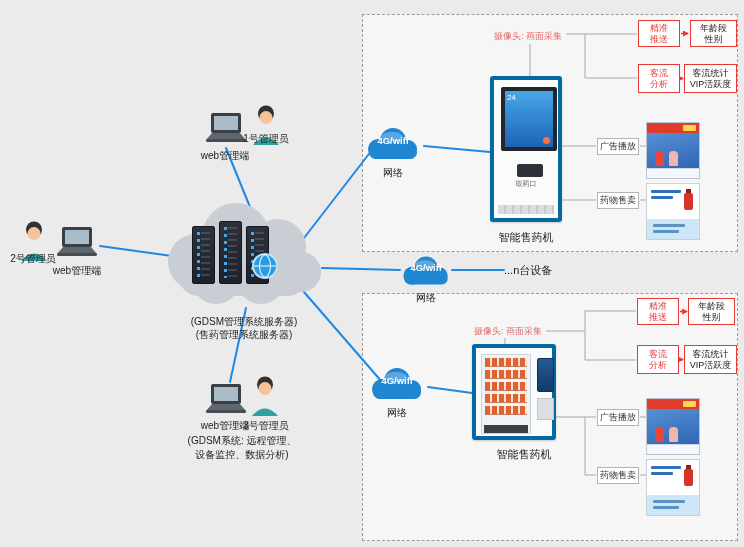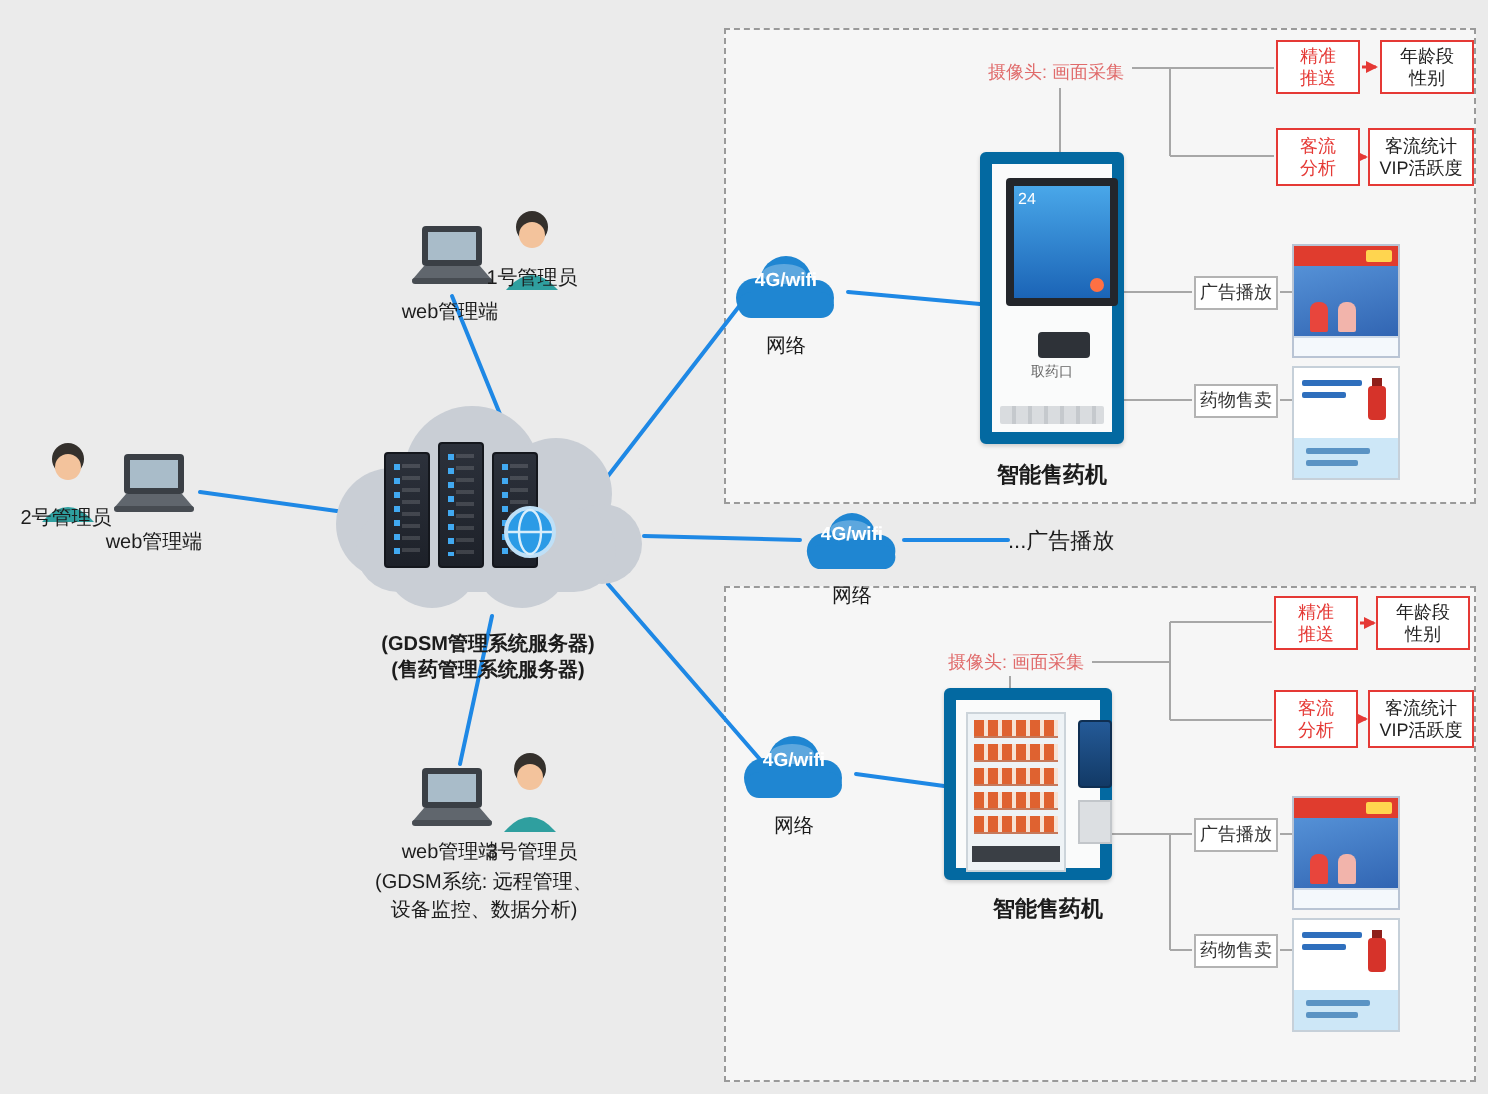--- a/index.html
+++ b/index.html
@@ -1,29 +1,29 @@
 <!DOCTYPE html>
 <html><head>
 <meta charset="utf-8">
 <style>
 *{margin:0;padding:0;box-sizing:border-box}
 body{font-family:"Liberation Sans","DejaVu Sans",sans-serif;background:#ebebeb;overflow:hidden}
 #stage{position:relative;width:744px;height:547px;background:#ebebeb;overflow:hidden}
 .abs{position:absolute}
 .lbl{font-size:10px;color:#1c1c1c;white-space:nowrap}
 .center{text-align:center}
-.bold{font-weight:700}
+.bold{font-weight:400}
 .groupbox{border:1px dashed #9a9a9a;background:rgba(255,255,255,.55)}
 .netlabel{position:absolute;left:0;top:11px;width:100%;text-align:center;color:#fff;font-size:9.5px;font-weight:700}
 .camlabel{font-size:9px;color:#e06b6b;white-space:nowrap}
 .redbox{position:absolute;border:1px solid #e53935;background:#fff;display:flex;flex-direction:column;align-items:center;justify-content:center;font-size:9px;line-height:11px}
 .redtext{color:#e53935}
 .darktext{color:#222}
 .tagbox{position:absolute;border:1px solid #b3b3b3;background:#fff;font-size:9px;color:#333;text-align:center;line-height:15px}
-.machine{position:absolute;background:#fafbfb;border:6px solid #0369a1;border-radius:3px;box-shadow:0 1px 2px rgba(0,0,0,.18)}
+.machine{position:absolute;background:#fafbfb;border:4px solid #0369a1;border-radius:3px;box-shadow:0 1px 2px rgba(0,0,0,.18)}
 .m1-frame{position:absolute;left:7px;top:7px;width:56px;height:64px;background:#23262b;border-radius:2px}
 .m1-screen{position:absolute;left:4px;top:4px;right:4px;bottom:4px;background:linear-gradient(#49a7e9,#1b64b6);color:#fff;font-size:8px;padding:2px}
 .m1-dot{position:absolute;right:3px;bottom:3px;width:7px;height:7px;border-radius:50%;background:#ff7043}
 .m1-slot{position:absolute;left:23px;top:84px;width:26px;height:13px;background:#2e3238;border-radius:2px}
 .m1-slotlbl{position:absolute;left:0;top:99px;width:100%;text-align:center;font-size:7px;color:#666}
 .m1-base{position:absolute;left:4px;bottom:4px;right:4px;height:9px;background:repeating-linear-gradient(90deg,#d9dcdf 0 6px,#c5c9cd 6px 8px);border-radius:1px}
 .m2-glass{position:absolute;left:5px;top:6px;width:50px;height:80px;background:#eef3f6;border:1px solid #ccd4da}
 .m2-row{height:9px;margin:3px 3px 0;background:repeating-linear-gradient(90deg,#df6230 0 5px,#f7e2d3 5px 7px);border-bottom:1px solid #c7795a}
 .m2-outlet{position:absolute;left:8px;bottom:3px;width:44px;height:8px;background:#3a3f45}
 .m2-screen{position:absolute;left:61px;top:10px;width:17px;height:34px;background:linear-gradient(#245a97,#123a66);border:1px solid #0f2f52;border-radius:2px}
@@ -187,21 +187,21 @@
   <div class="abs lbl center" style="left:398px;top:291px;width:56px">网络</div>
 
   <div class="abs" style="left:366px;top:364px;width:62px;height:40px">
     <svg width="62" height="40" viewBox="0 0 62 40">
         <use href="#netcloud-sym"></use>
       </svg>
     <span class="netlabel">4G/wifi</span>
   </div>
   <div class="abs lbl center" style="left:366px;top:406px;width:62px">网络</div>
 
-  <div class="abs devnote" style="left:504px;top:263px">...广告播放</div>
+  <div class="abs devnote" style="left:504px;top:263px">...n台设备</div>
 
   <div class="abs camlabel" style="left:494px;top:30px">摄像头: 画面采集</div>
 
   <div class="machine" style="left:490px;top:76px;width:72px;height:146px">
     <div class="m1-frame">
       <div class="m1-screen">
         <span>24</span>
         <span class="m1-dot"></span>
       </div>
     </div>

